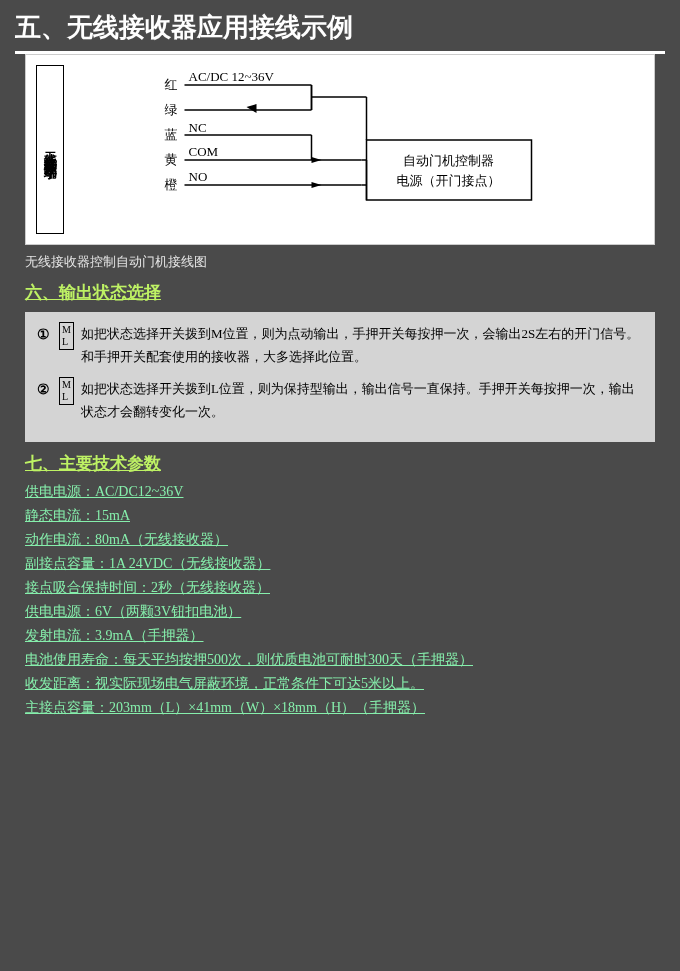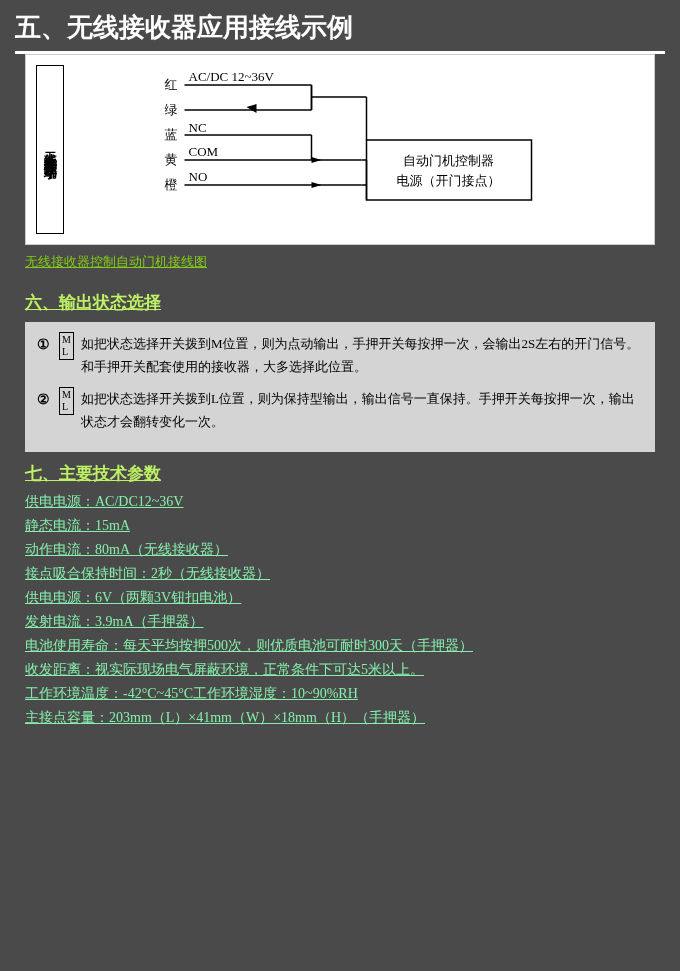--- a/index.html
+++ b/index.html
@@ -40,23 +40,22 @@
       min-height: 160px;
       display: flex;
       align-items: center;
       justify-content: center;
       background: #fff;
       margin-right: 5px;
     }
 
     .diagram-caption {
       font-size: 13px;
-      color: #84cc16;
-      text-decoration: underline;
-      margin: 5px 10px 20px 10px;
+      color: #e5e5e5;
+      margin: 5px 10px 10px 10px;
     }
 
     .section-title {
       font-size: 17px;
       font-weight: bold;
       color: #bef264;
       text-decoration: underline;
       margin: 10px 10px 8px 10px;
       font-family: "SimHei", "黑体", sans-serif;
     }
@@ -207,20 +206,20 @@
     <span>如把状态选择开关拨到L位置，则为保持型输出，输出信号一直保持。手押开关每按押一次，输出状态才会翻转变化一次。</span>
   </div>
 </div>
 
 <div class="section-title">七、主要技术参数</div>
 
 <div class="spec-section" id="spec-section">
 <div class="spec-item">供电电源：AC/DC12~36V</div>
     <div class="spec-item">静态电流：15mA</div>
     <div class="spec-item">动作电流：80mA（无线接收器）</div>
+    <div class="spec-item">副接点容量：1A 24VDC（无线接收器）</div>
     <div class="spec-item">接点吸合保持时间：2秒（无线接收器）</div>
     <div class="spec-item">供电电源：6V（两颗3V钮扣电池）</div>
     <div class="spec-item">发射电流：3.9mA（手押器）</div>
     <div class="spec-item">电池使用寿命：每天平均按押500次，则优质电池可耐时300天（手押器）</div>
     <div class="spec-item">收发距离：视实际现场电气屏蔽环境，正常条件下可达5米以上。</div>
-    <div class="spec-item">工作环境温度：-42°C~45°C工作环境湿度：10~90%RH</div>
     <div class="spec-item">主接点容量：203mm（L）×41mm（W）×18mm（H）（手押器）</div>
   </div>
 
 </body></html>

